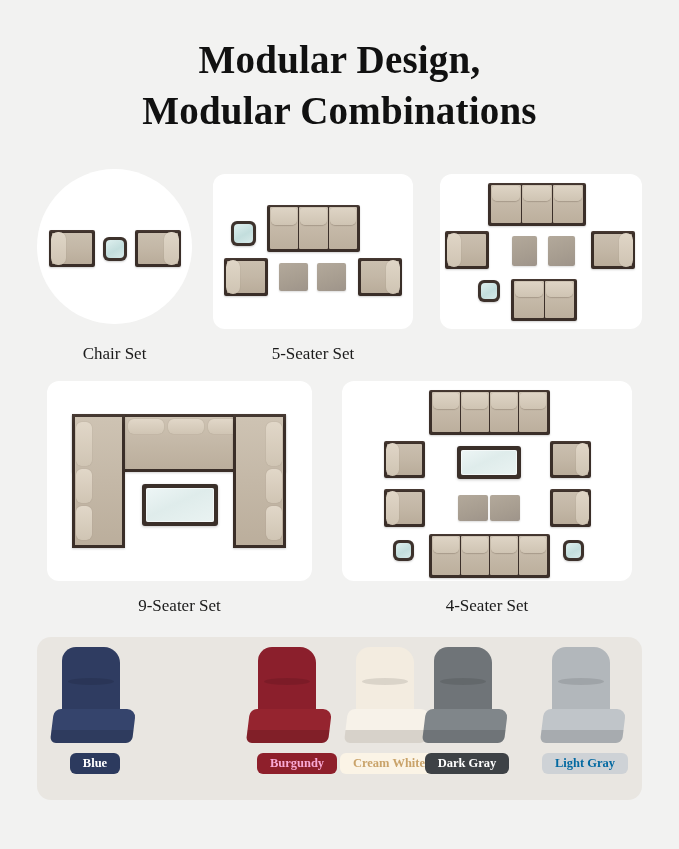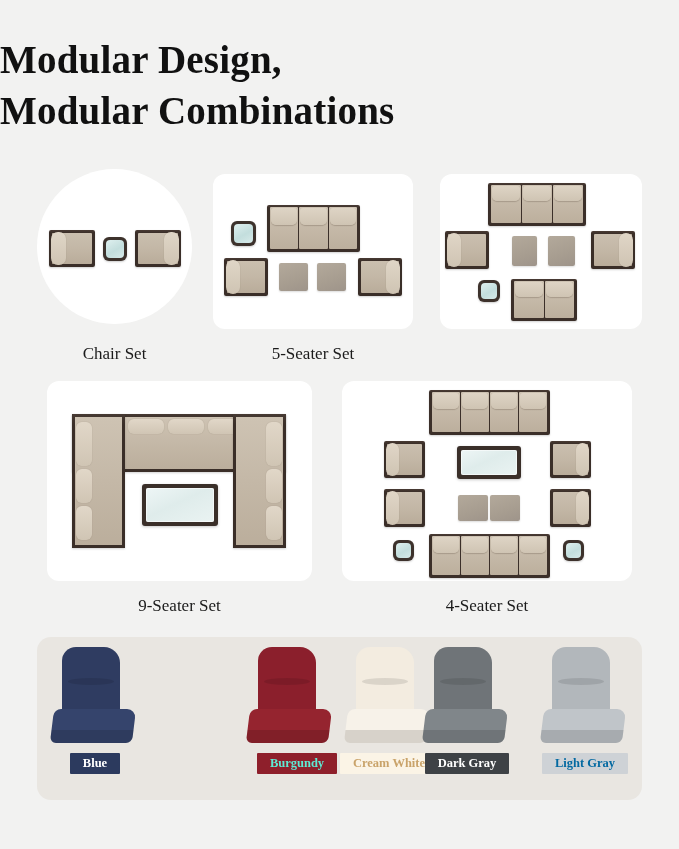--- a/index.html
+++ b/index.html
@@ -8,20 +8,21 @@
     background:#f2f2f1;
     font-family:"Liberation Serif", serif;
     overflow:hidden;
     position:relative;
   }
   .page{position:relative;width:679px;height:849px;}
 
   
   .title{
     position:absolute;left:0;top:34px;width:679px;
+    text-align:center;
     font-family:"Liberation Serif", serif;
     font-weight:bold;
     font-size:39px;
     line-height:51px;
     color:#111111;
     letter-spacing:0.2px;
   }
   .title .l2{display:block;}
 
   
@@ -158,21 +159,21 @@
   }
   .cushion .seatc:after{
     content:"";position:absolute;left:0;right:0;bottom:0;height:13px;
     border-radius:0 0 6px 6px;
     background:rgba(0,0,0,.13);
   }
   .pill{
     display:inline-block;
     margin-top:6px;
     padding:3px 13px 4px 13px;
-    border-radius:1px;
+    border-radius:6px;
     font-family:"Liberation Serif", serif;
     font-weight:bold;
     font-size:12.5px;
     line-height:14px;
     white-space:nowrap;
   }
 </style>
 </head>
 <body>
 
@@ -362,21 +363,21 @@
       </div>
       <span class="pill" style="background:#2c3a5e;color:#ffffff;">Blue</span>
     </div>
 
 
     <div class="swatch" style="left:204px;">
       <div class="cushion">
         <div class="back" style="background:#8b1f2c;"></div>
         <div class="seatc" style="background:#95242f;"></div>
       </div>
-      <span class="pill" style="background:#8e1f2b;color:#5eead4;margin-left:12px;">Burgundy</span>
+      <span class="pill" style="background:#8e1f2b;color:#f9a8d4;margin-left:12px;">Burgundy</span>
     </div>
 
     <div class="swatch" style="left:302px;">
       <div class="cushion">
         <div class="back" style="background:#f3ece0;"></div>
         <div class="seatc" style="background:#f7f2e9;"></div>
       </div>
       <span class="pill" style="background:#fbf4e6;color:#c9a36a;">Cream White</span>
     </div>
 

